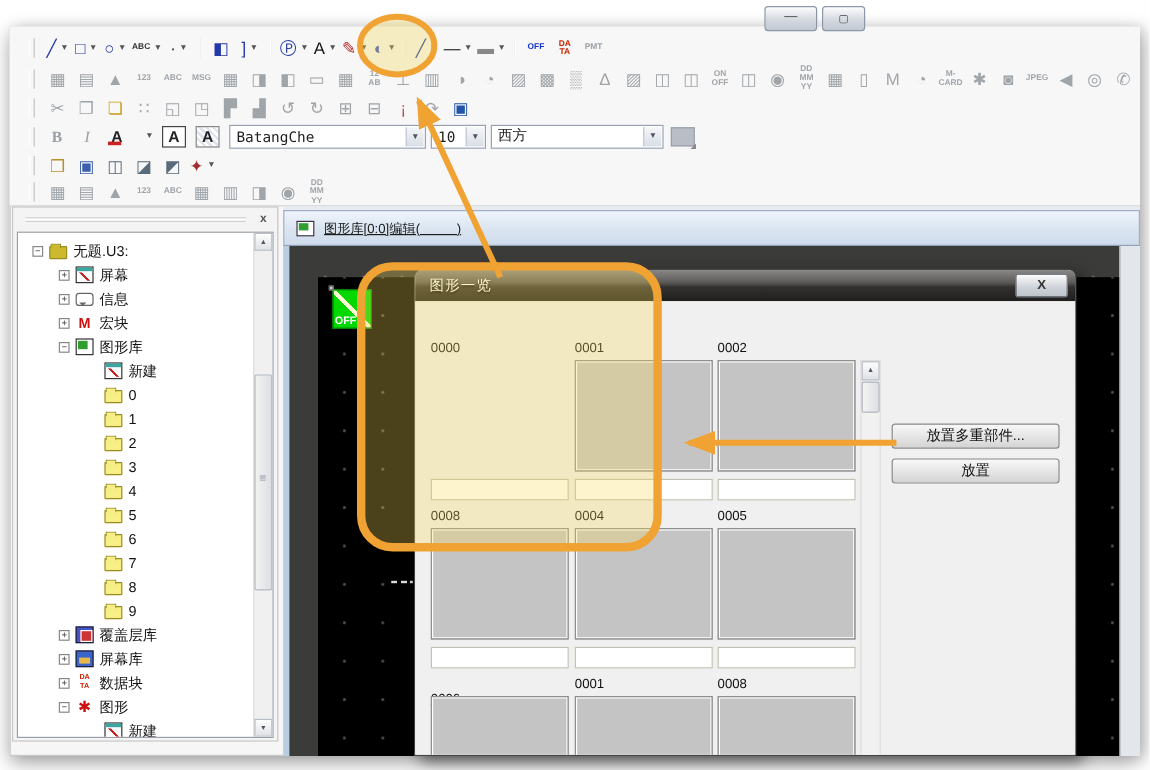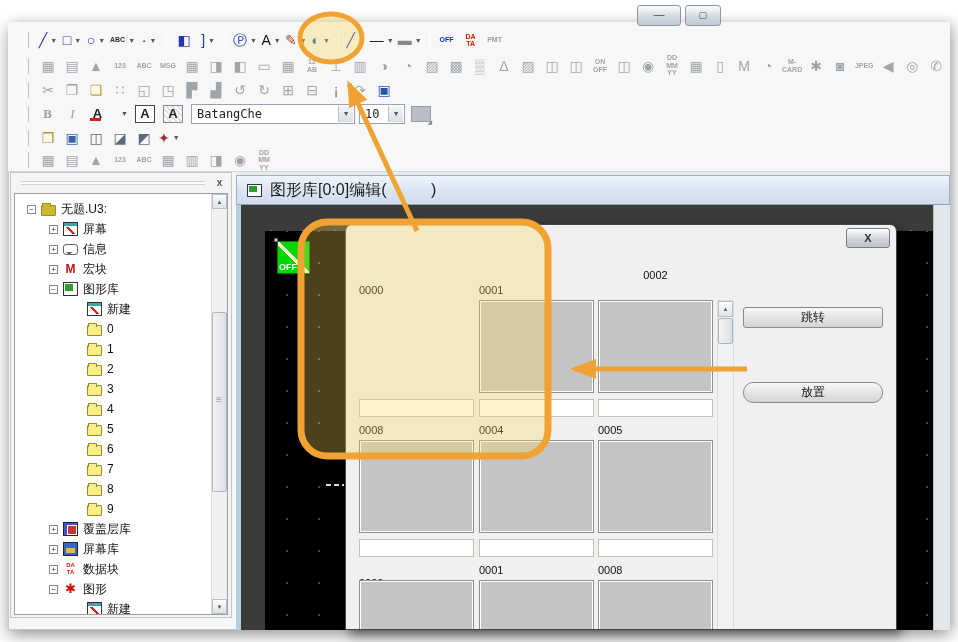--- a/index.html
+++ b/index.html
@@ -90,21 +90,21 @@
     background:linear-gradient(90deg,#f2f2f2,#dcdfe3); border:1px solid #b2b7bf; border-radius:2px; }
   .ts-thumb:after { content:"≡"; position:absolute; left:3px; top:50%; margin-top:-8px; font-size:10px; color:#99a; }
 
   
   .mdi-bg { position:absolute; left:236px; top:172px; width:714px; height:458px; background:#e7ebef; }
   .child-title { position:absolute; left:236px; top:175px; width:714px; height:30px;
     background:linear-gradient(#eef4fc,#d8e3f0 60%,#cfdcec); border:1px solid #9fb0c4; border-bottom:1px solid #8ea2b8;
     display:flex; align-items:center; }
   .child-icon { width:15px; height:13px; margin:0 8px 0 10px; background:#fff; border:1px solid #334; position:relative; }
   .child-icon:after { content:""; position:absolute; left:1px; top:1px; right:4px; bottom:4px; background:#2f9e2f; }
-  .child-title .t { font-size:16px; color:#1c1c1c; white-space:pre; }
+  .child-title .t { font-size:11px; color:#1c1c1c; white-space:pre;text-decoration:underline; }
   .cap-btn { position:absolute; top:5px; height:21px; background:linear-gradient(#fdfdfd,#d4d9e0 55%,#c3c9d2);
     border:1px solid #8b97a6; border-radius:3px; text-align:center; color:#444; }
   .cap-min { left:637px; width:44px; font-size:11px; line-height:17px; }
   .cap-restore { left:685px; width:36px; font-size:9px; line-height:19px; }
 
   .canvas { position:absolute; left:241px; top:205px; width:692px; height:425px; background:#3b3b39;
     background-image:radial-gradient(#6e6e68 1px, transparent 1.4px); background-size:32px 32px; background-position:14px 10px; }
   .canvas-left-border { position:absolute; left:236px; top:205px; width:5px; height:425px; background:#b9cde1; }
   .canvas-screen { position:absolute; left:265px; top:231px; width:668px; height:399px; background:#000;
     background-image:radial-gradient(#4c4c4c 1px, transparent 1.4px); background-size:32px 32px; background-position:6px 16px; }
@@ -411,20 +411,24 @@
   <div class="fb-btn boxA">A</div>
   <div style="width:6px"></div>
   <div class="fb-btn hatchA">A</div>
   <div style="width:6px"></div>
   <div class="combo mono" style="width:164px">
     <span>BatangChe</span>
     <span class="arr">▼</span>
   </div>
   <div class="combo mono" style="width:46px">
     <span>10</span>
+    <span class="arr">▼</span>
+  </div>
+  <div class="combo" style="width:144px">
+    <span>西方</span>
     <span class="arr">▼</span>
   </div>
   <div class="fb-colorbox"></div>
 </div>
 
 <div class="tbrow tb5" id="tb5">
       <div class="grip"></div>
       <div class="tbtn">
         <span class="g" style="color: rgb(184, 145, 42);">❒</span>
       </div>
@@ -611,51 +615,54 @@
 <div class="canvas-left-border"></div>
 <div class="canvas-screen"></div>
 <div class="canvas-scrollstrip"></div>
 <div class="off-object">
   <span class="t">OFF</span>
 </div>
 <div class="off-handle"></div>
 <div class="canvas-dash"></div>
 
 <div class="dialog">
+  <div class="dlg-title">
+    <span class="t">图形一览</span>
+  </div>
   <div class="dlg-close">X</div>
   <div class="dlg-body" id="dlgBody">
     <div class="grid-scroll">
       <div class="gs-up">▲</div>
       <div class="gs-thumb"></div>
     </div>
   <div class="cell-label" style="left: 13px; top: 33px;">0000</div>
         <div class="cell-name" style="left: 13px; top: 148px;"></div>
         <div class="cell-label" style="left: 133px; top: 33px;">0001</div>
         <div class="cell-thumb" style="left: 133px; top: 49px;"></div>
         <div class="cell-name" style="left: 133px; top: 148px;"></div>
-        <div class="cell-label" style="left: 252px; top: 18px; text-align: center;">0002</div>
+        <div class="cell-label" style="left: 252px; top: 33px;">0002</div>
         <div class="cell-thumb" style="left: 252px; top: 49px;"></div>
         <div class="cell-name" style="left: 252px; top: 148px;"></div>
         <div class="cell-label" style="left: 13px; top: 173px;">0008</div>
         <div class="cell-thumb" style="left: 13px; top: 189px;"></div>
         <div class="cell-name" style="left: 13px; top: 288px;"></div>
         <div class="cell-label" style="left: 133px; top: 173px;">0004</div>
         <div class="cell-thumb" style="left: 133px; top: 189px;"></div>
         <div class="cell-name" style="left: 133px; top: 288px;"></div>
         <div class="cell-label" style="left: 252px; top: 173px;">0005</div>
         <div class="cell-thumb" style="left: 252px; top: 189px;"></div>
         <div class="cell-name" style="left: 252px; top: 288px;"></div>
         <div class="cell-label" style="left: 13px; top: 326px; text-decoration: underline;">0006</div>
         <div class="cell-thumb" style="left: 13px; top: 329px;"></div>
         <div class="cell-label" style="left: 133px; top: 313px;">0001</div>
         <div class="cell-thumb" style="left: 133px; top: 329px;"></div>
         <div class="cell-label" style="left: 252px; top: 313px;">0008</div>
         <div class="cell-thumb" style="left: 252px; top: 329px;"></div>
-        <div class="dlg-btn" style="top: 56px;">跳转</div>
-        <div class="dlg-btn" style="top: 131px; border-radius: 10px;">放置</div>
+        <div class="dlg-btn" style="top: 102px;">放置多重部件...</div>
+        <div class="dlg-btn" style="top: 131px;">放置</div>
       </div>
 </div>
 
 <svg id="anno" viewBox="0 0 958 642">
   <defs>
     <marker id="ah" markerUnits="userSpaceOnUse" markerWidth="30" markerHeight="24" refX="22" refY="10" orient="auto">
       <path d="M0,0 L26,10 L0,20 z" fill="#F0A232"></path>
     </marker>
   </defs>
   <ellipse cx="331" cy="38" rx="31" ry="24" fill="rgba(247,216,85,0.32)" stroke="#F0A232" stroke-width="5"></ellipse>

